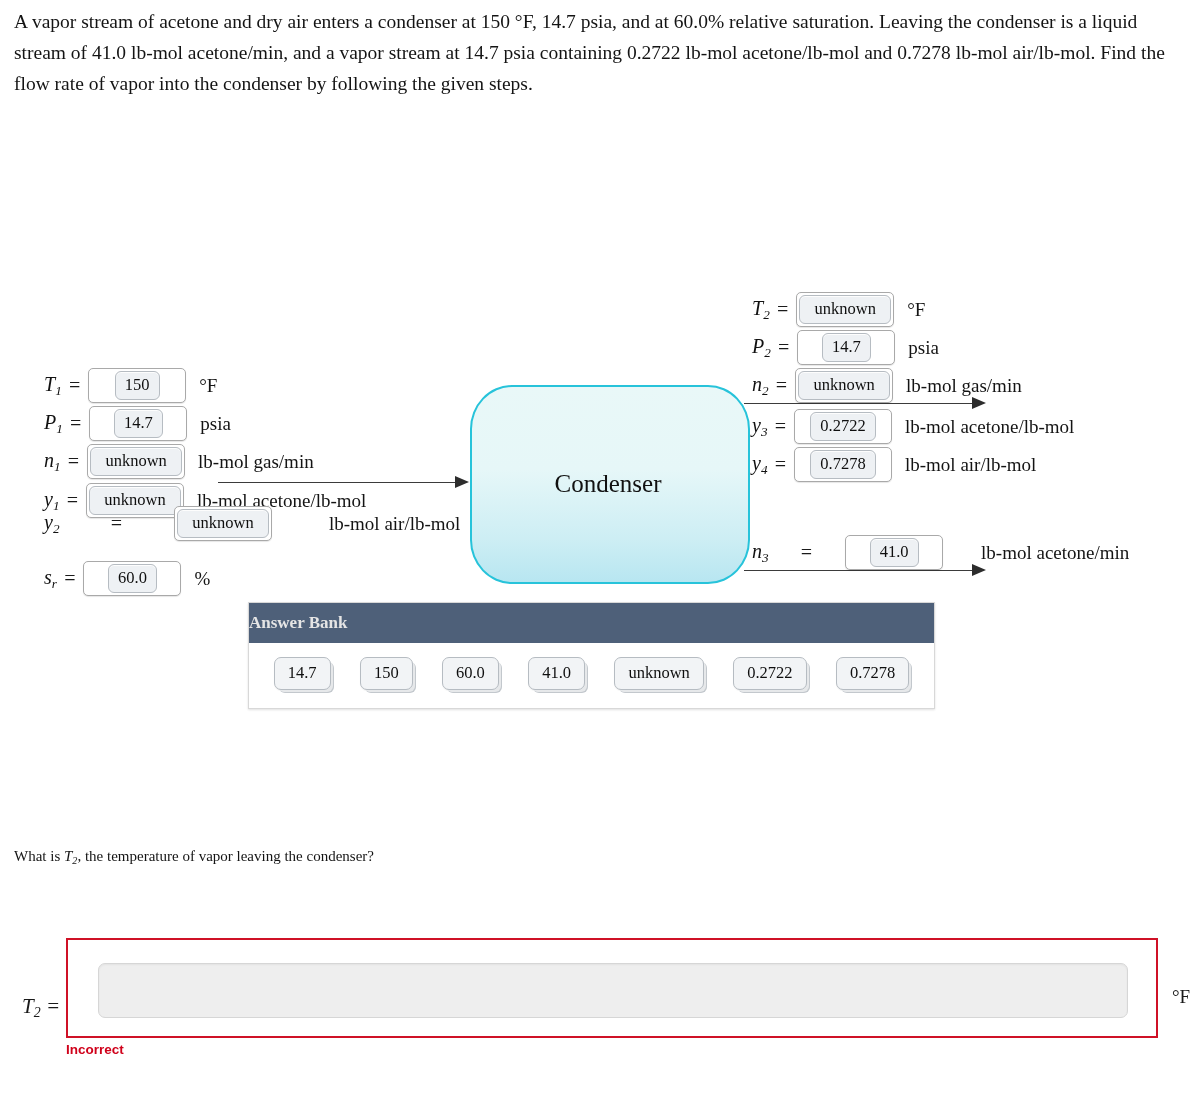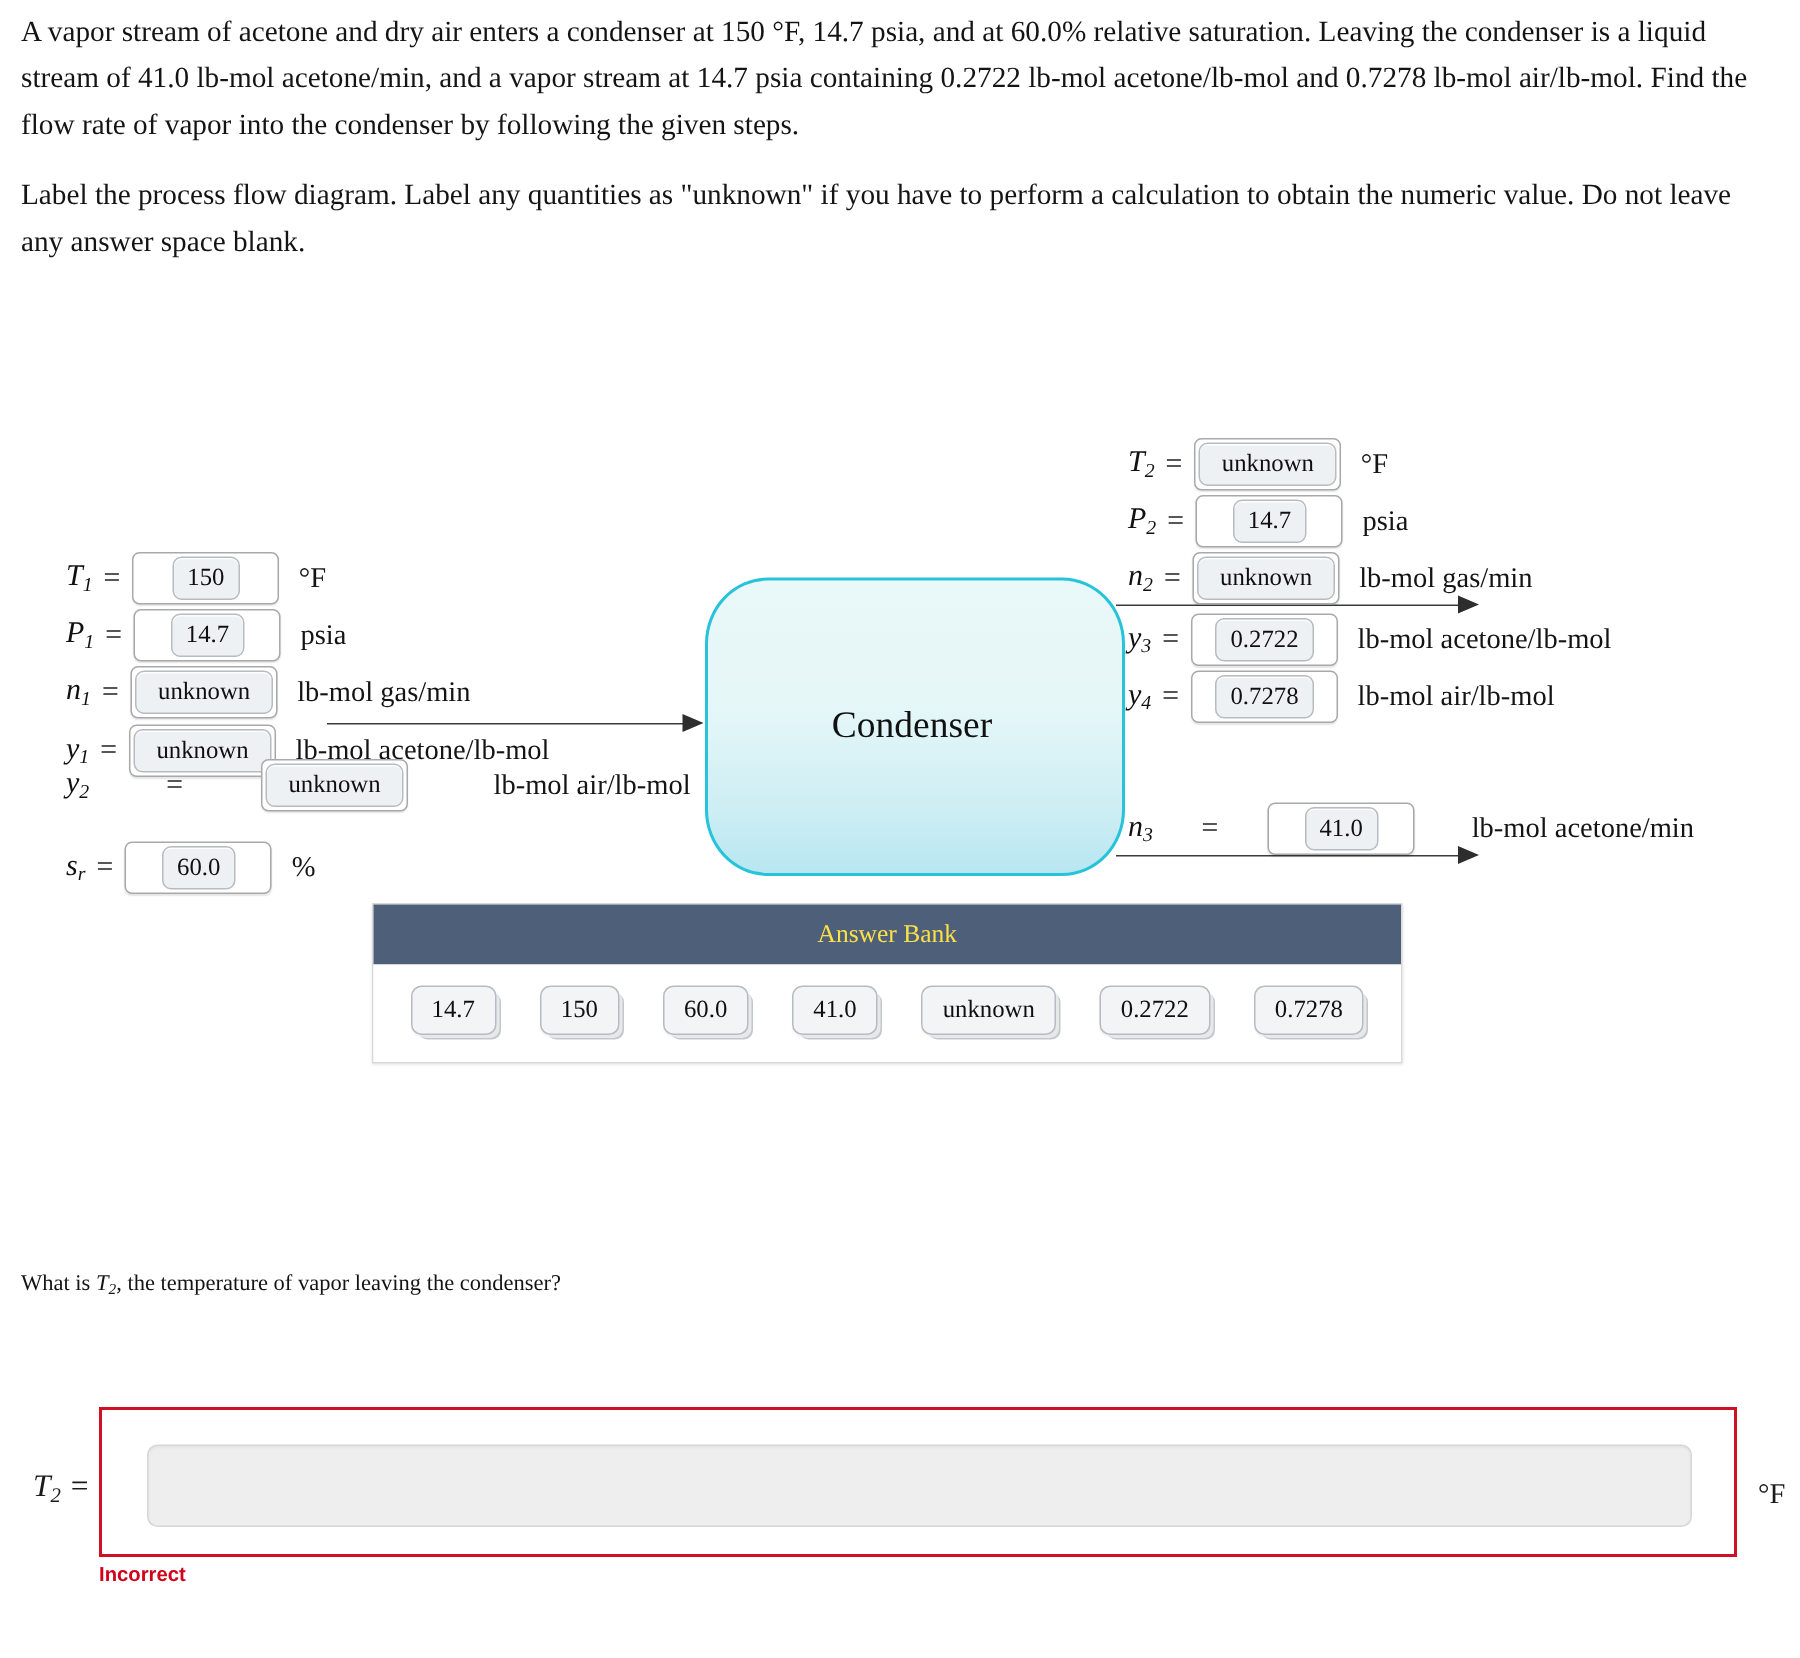--- a/index.html
+++ b/index.html
@@ -140,24 +140,24 @@
     position: absolute;
     left: 248px;
     top: 602px;
     width: 685px;
     background: #ffffff;
     border: 1px solid #d8d8d8;
     box-shadow: 0 1px 2px rgba(0,0,0,0.12);
   }
   #bank-header {
     background: #4e6079;
-    color: #fde047;
-    text-align: center;
+    color: #e5e5e5;
+    text-align: left;
     font-size: 17px;
-    font-weight: normal;
+    font-weight: bold;
     padding: 10px 0 10px 0;
   }
   #bank-body {
     display: flex;
     align-items: center;
     justify-content: space-around;
     padding: 14px 10px 18px 10px;
     background: #ffffff;
   }
   .bank-tile {
@@ -187,21 +187,21 @@
   #answer-wrap {
     position: absolute;
     left: 14px;
     top: 938px;
     width: 1180px;
     height: 125px;
   }
   #answer-label {
     position: absolute;
     left: 8px;
-    top: 40px;
+    top: 56px;
     font-size: 21px;
     font-style: italic;
   }
   #answer-label sub { font-size: 0.66em; vertical-align: -0.3em; font-style: italic; }
   #answer-box {
     position: absolute;
     left: 52px;
     top: 0;
     width: 1092px;
     height: 100px;
@@ -239,21 +239,20 @@
     font-family: "Liberation Sans", sans-serif;
     font-size: 13.5px;
     font-weight: bold;
   }
 </style>
 </head>
 <body>
 
 <div id="problem">
   <p class="para">A vapor stream of acetone and dry air enters a condenser at 150 °F, 14.7 psia, and at 60.0% relative saturation. Leaving the condenser is a liquid stream of 41.0 lb-mol acetone/min, and a vapor stream at 14.7 psia containing 0.2722 lb-mol acetone/lb-mol and 0.7278 lb-mol air/lb-mol. Find the flow rate of vapor into the condenser by following the given steps.</p>
-  <p class="para">Label the process flow diagram. Label any quantities as "unknown" if you have to perform a calculation to obtain the numeric value. Do not leave any answer space blank.</p>
 </div>
 
 <div id="diagram">
 
   <div id="vessel"></div>
   <div id="vessel-label">Condenser</div>
 
   <div class="arrow-line" style="left:218px; top:212px; width:242px;"></div>
   <div class="arrow-head" style="left:455px; top:206px;"></div>
 

